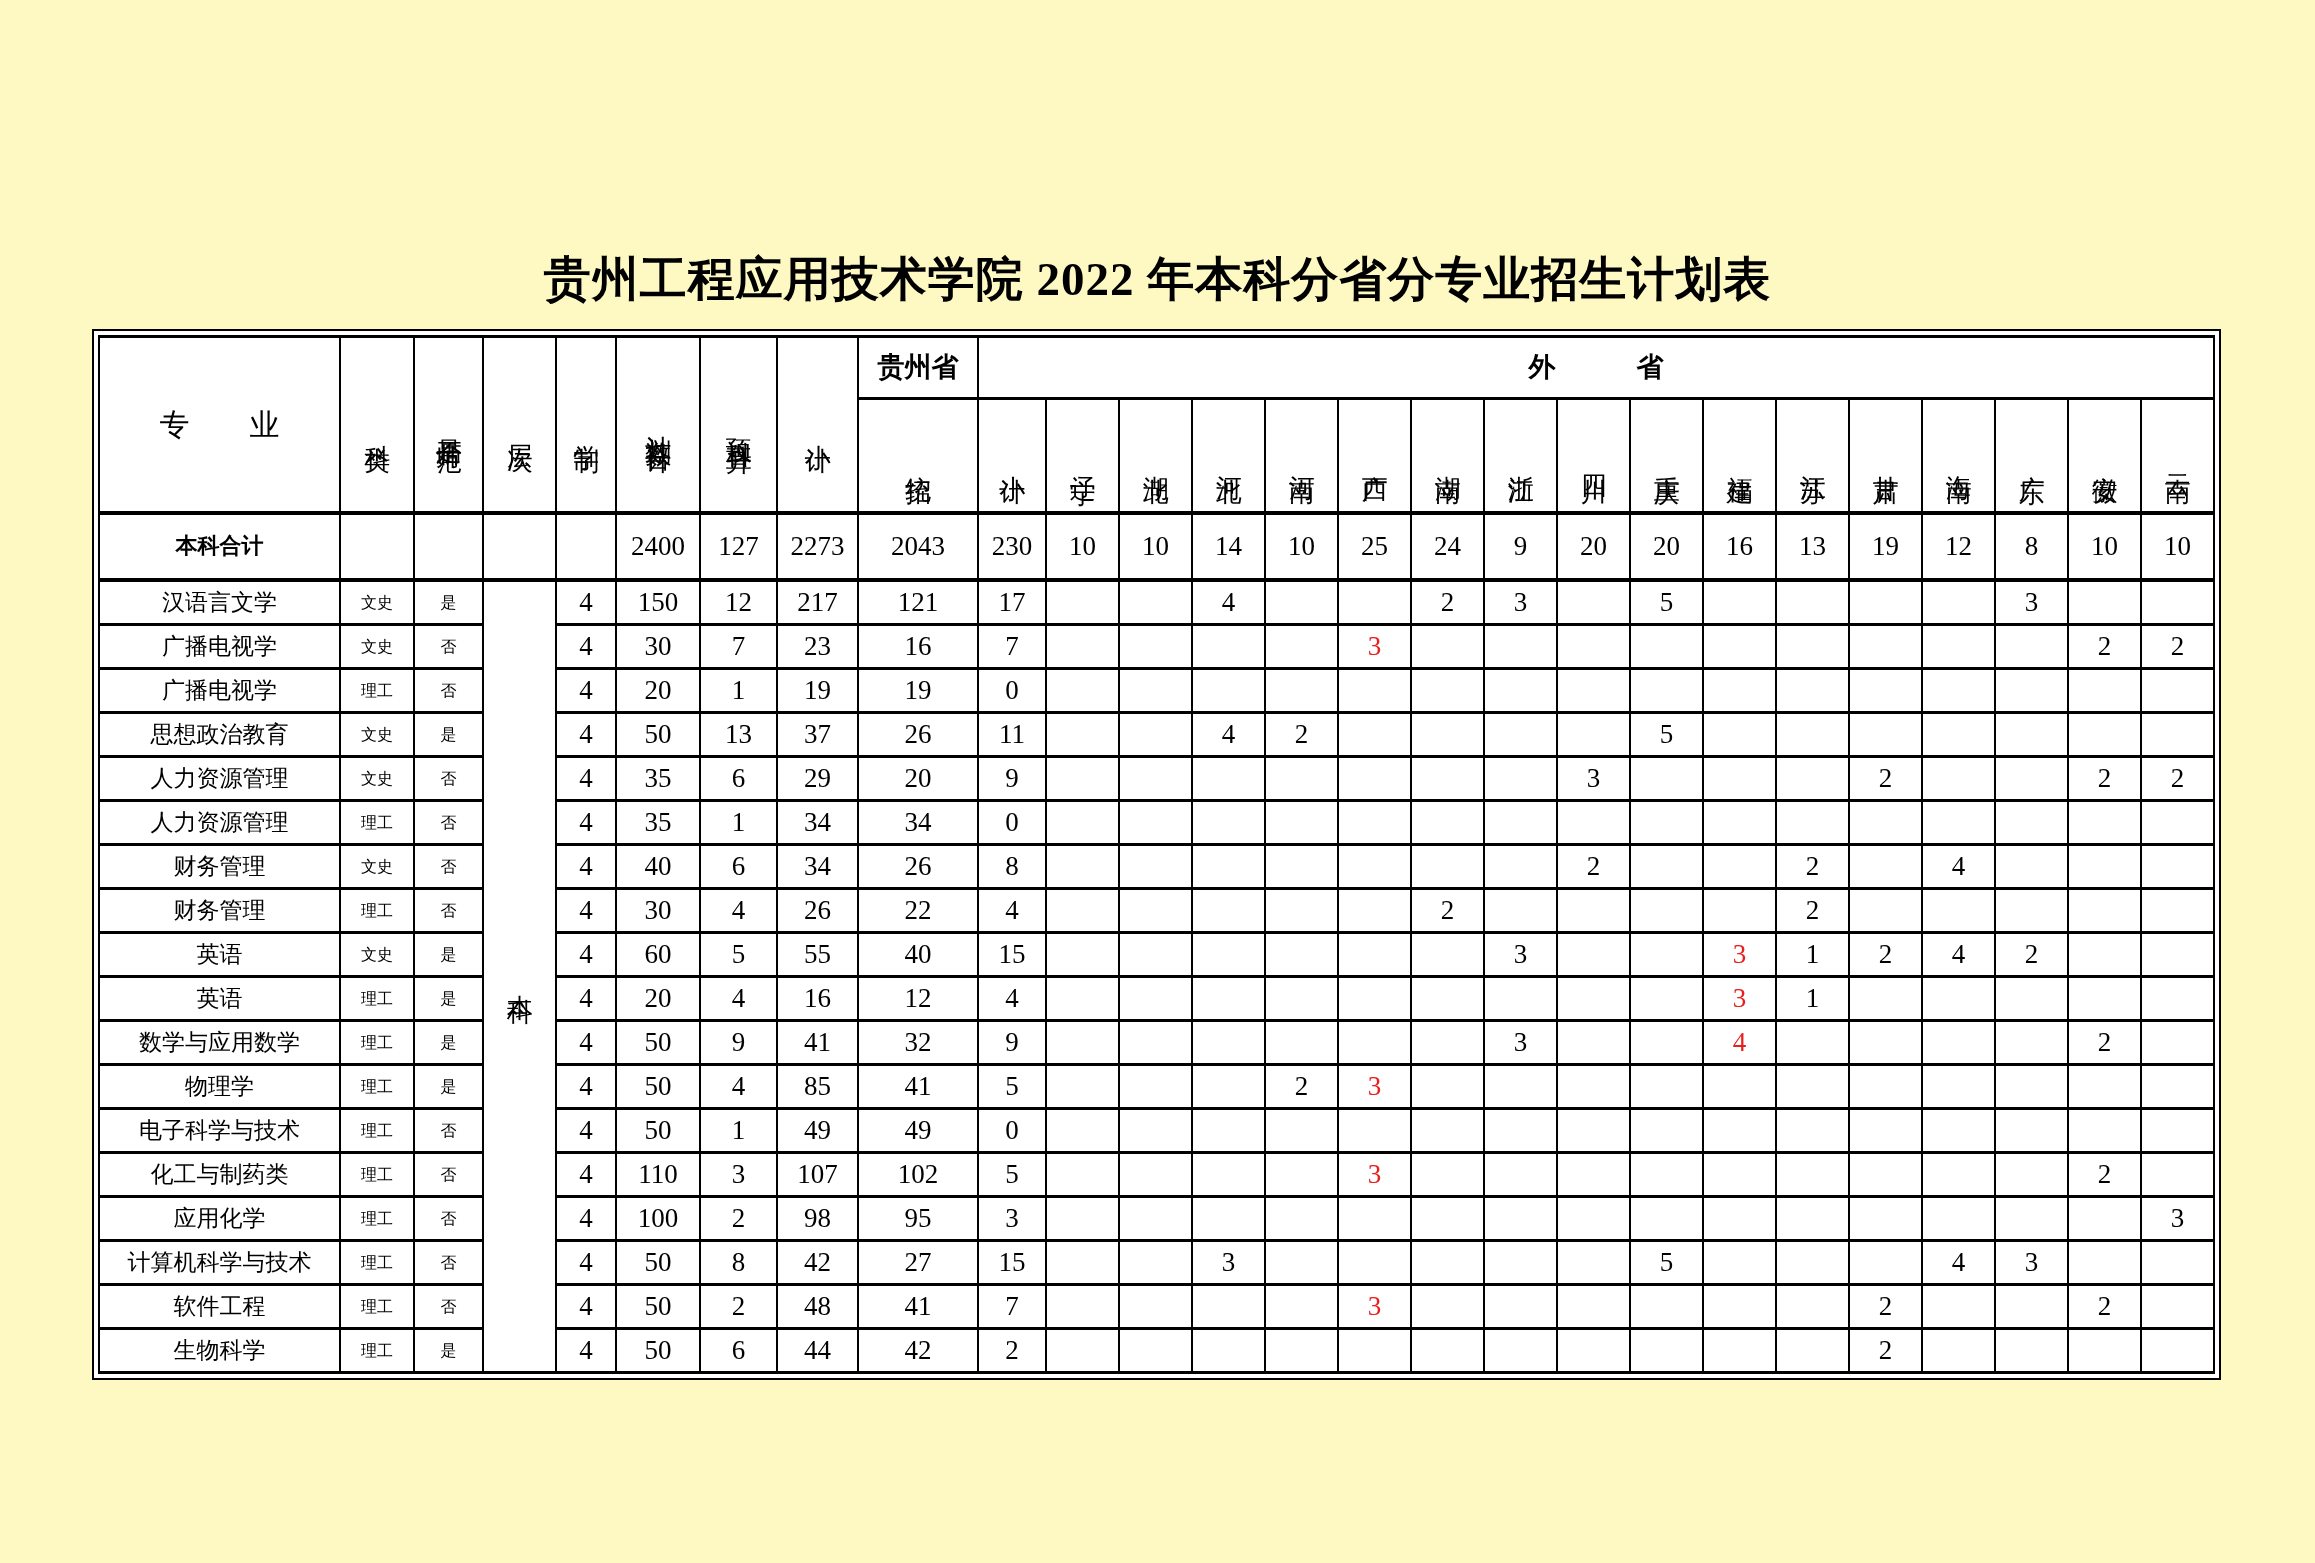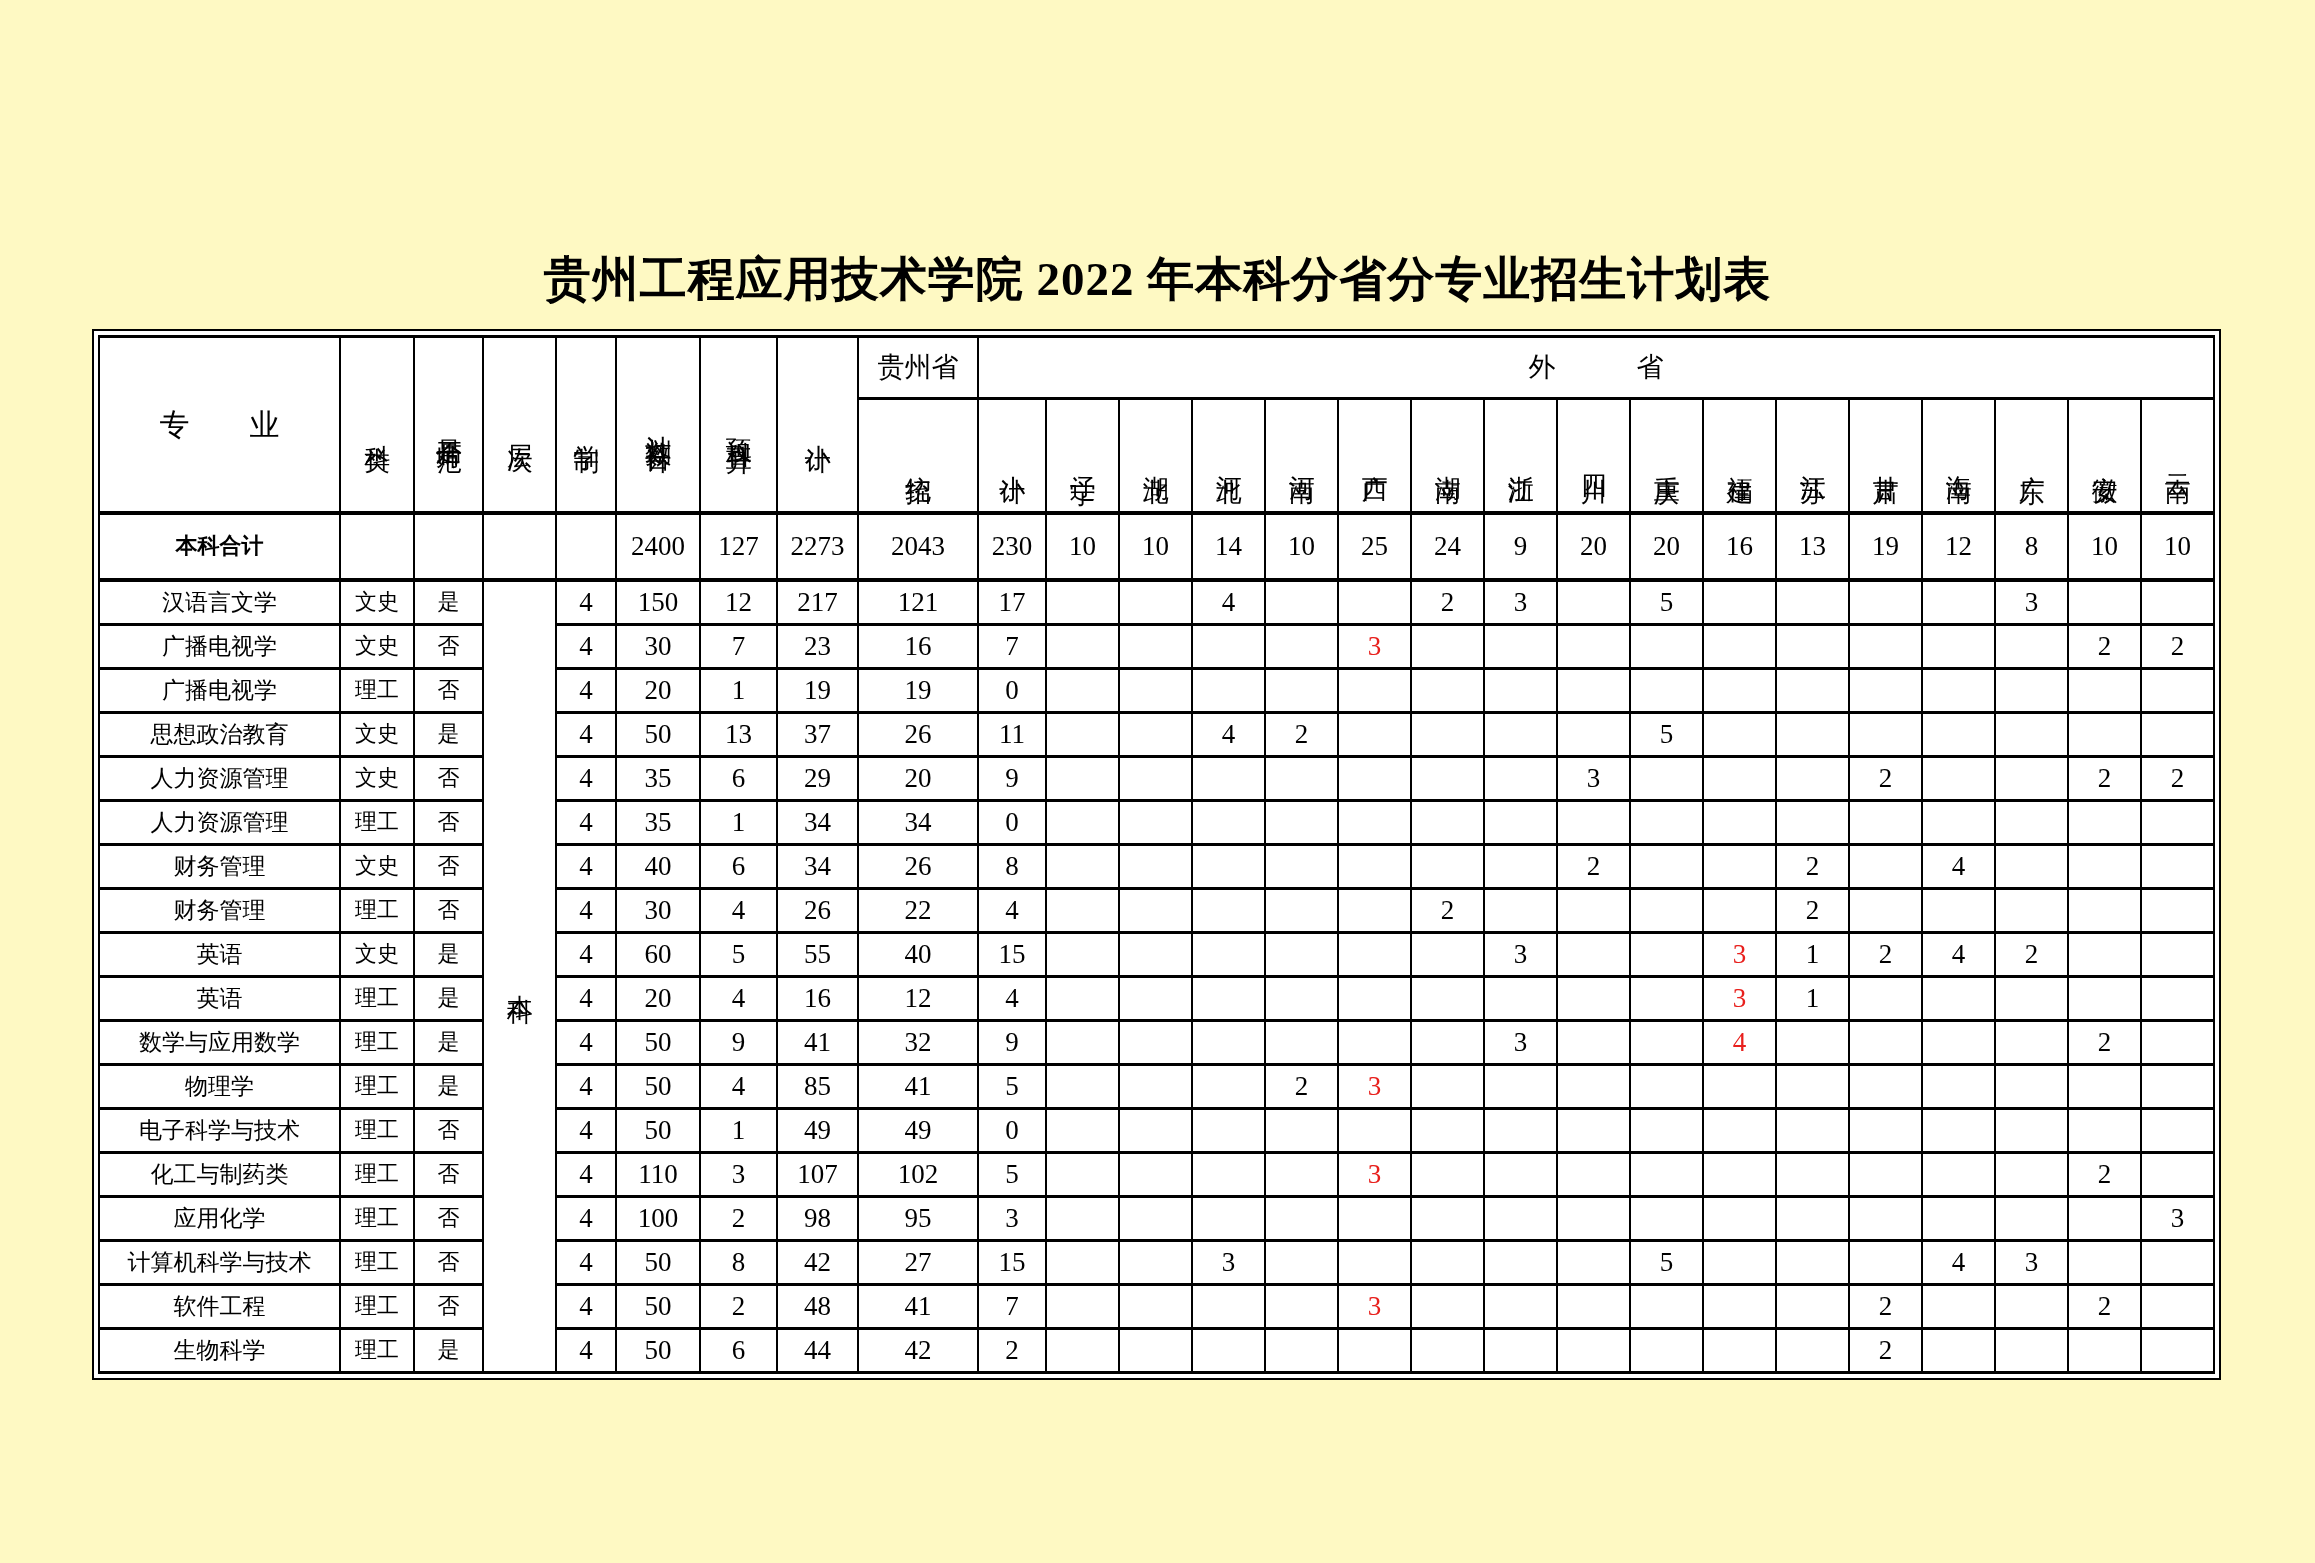--- a/index.html
+++ b/index.html
@@ -18,30 +18,30 @@
   }
   table { border-collapse:collapse; table-layout:fixed; width:100%; }
   th, td {
     border:2px solid #000; border-top-width:3px; border-bottom-width:3px;
     padding:0; text-align:center; vertical-align:middle; font-weight:normal;
     overflow:hidden; line-height:1.1;
   }
   thead tr.gr1 th { height:59px; }
   thead tr.gr2 th { height:111px; }
   .major-h { font-size:30px; }
-  .bold-h { font-size:27px; font-weight:normal; }
+  .bold-h { font-size:27px; font-weight:bold; }
   .v {
     writing-mode:vertical-rl; text-orientation:upright;
     display:inline-block; font-size:26px; letter-spacing:3px; line-height:1.05;
   }
   tr.summary td { height:63px; border-top-width:4px; border-bottom-width:4px; }
   tr.summary .sum-label { font-size:22px; font-weight:bold;margin-left:16px; }
   tr.body-row td { height:41px; }
   td.major-cell { font-size:23px; }
-  td.cjk-cell { font-size:22px; }
+  td.cjk-cell { font-size:16px; }
   td.num { font-size:27px; }
   td.level-cell .v { font-size:26px; letter-spacing:4px; }
   td.red { color:var(--red,#e8201d); }
 </style>
 </head>
 <body>
 
 <div class="page">
 
   <div class="title">贵州工程应用技术学院 2022 年本科分省分专业招生计划表</div>

